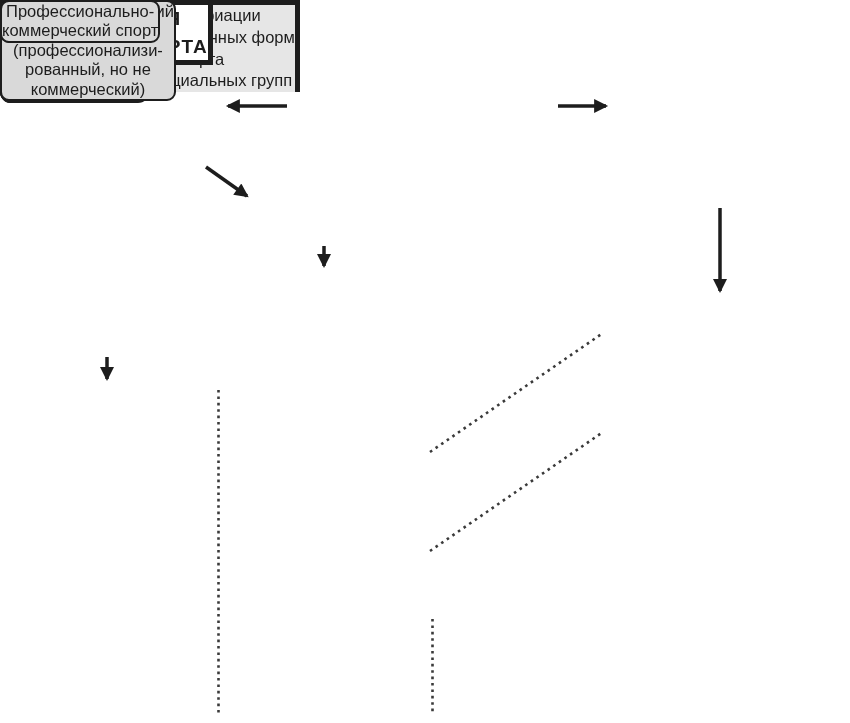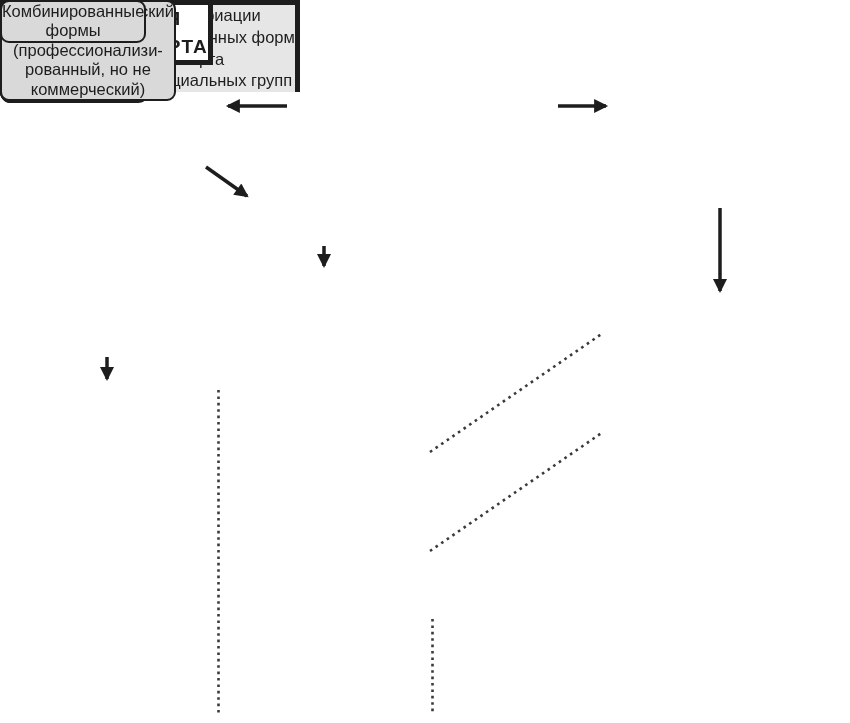--- a/index.html
+++ b/index.html
@@ -156,20 +156,24 @@
     <span class="pre">Супердостиженческий
 спорт
 (профессионализи-
 рованный, но не
 коммерческий)</span>
   </div>
   <div class="abs rbox rbox-thin cflex pre" style="left:617; top:423; width:217; height:64;">
     <span class="pre">Комбинированные
 формы</span>
   </div>
+  <div class="abs rbox rbox-thin cflex pre" style="left:617; top:497; width:217; height:65;">
+    <span class="pre">Профессионально-
+коммерческий спорт</span>
+  </div>
 
   <svg class="connectors" width="850" height="723" viewBox="0 0 850 723">
     <defs>
       <marker id="ah" viewBox="0 0 10 10" refX="8.5" refY="5" markerWidth="16" markerHeight="14" orient="auto" markerUnits="userSpaceOnUse">
         <path d="M0,0 L10,5 L0,10 z" fill="#1d1d1d"></path>
       </marker>
     </defs>
     <line x1="287" y1="106" x2="228" y2="106" stroke="#1d1d1d" stroke-width="3.5" marker-end="url(#ah)"></line>
     <line x1="558" y1="106" x2="606" y2="106" stroke="#1d1d1d" stroke-width="3.5" marker-end="url(#ah)"></line>
     <line x1="206" y1="167" x2="247" y2="196" stroke="#1d1d1d" stroke-width="3.5" marker-end="url(#ah)"></line>

